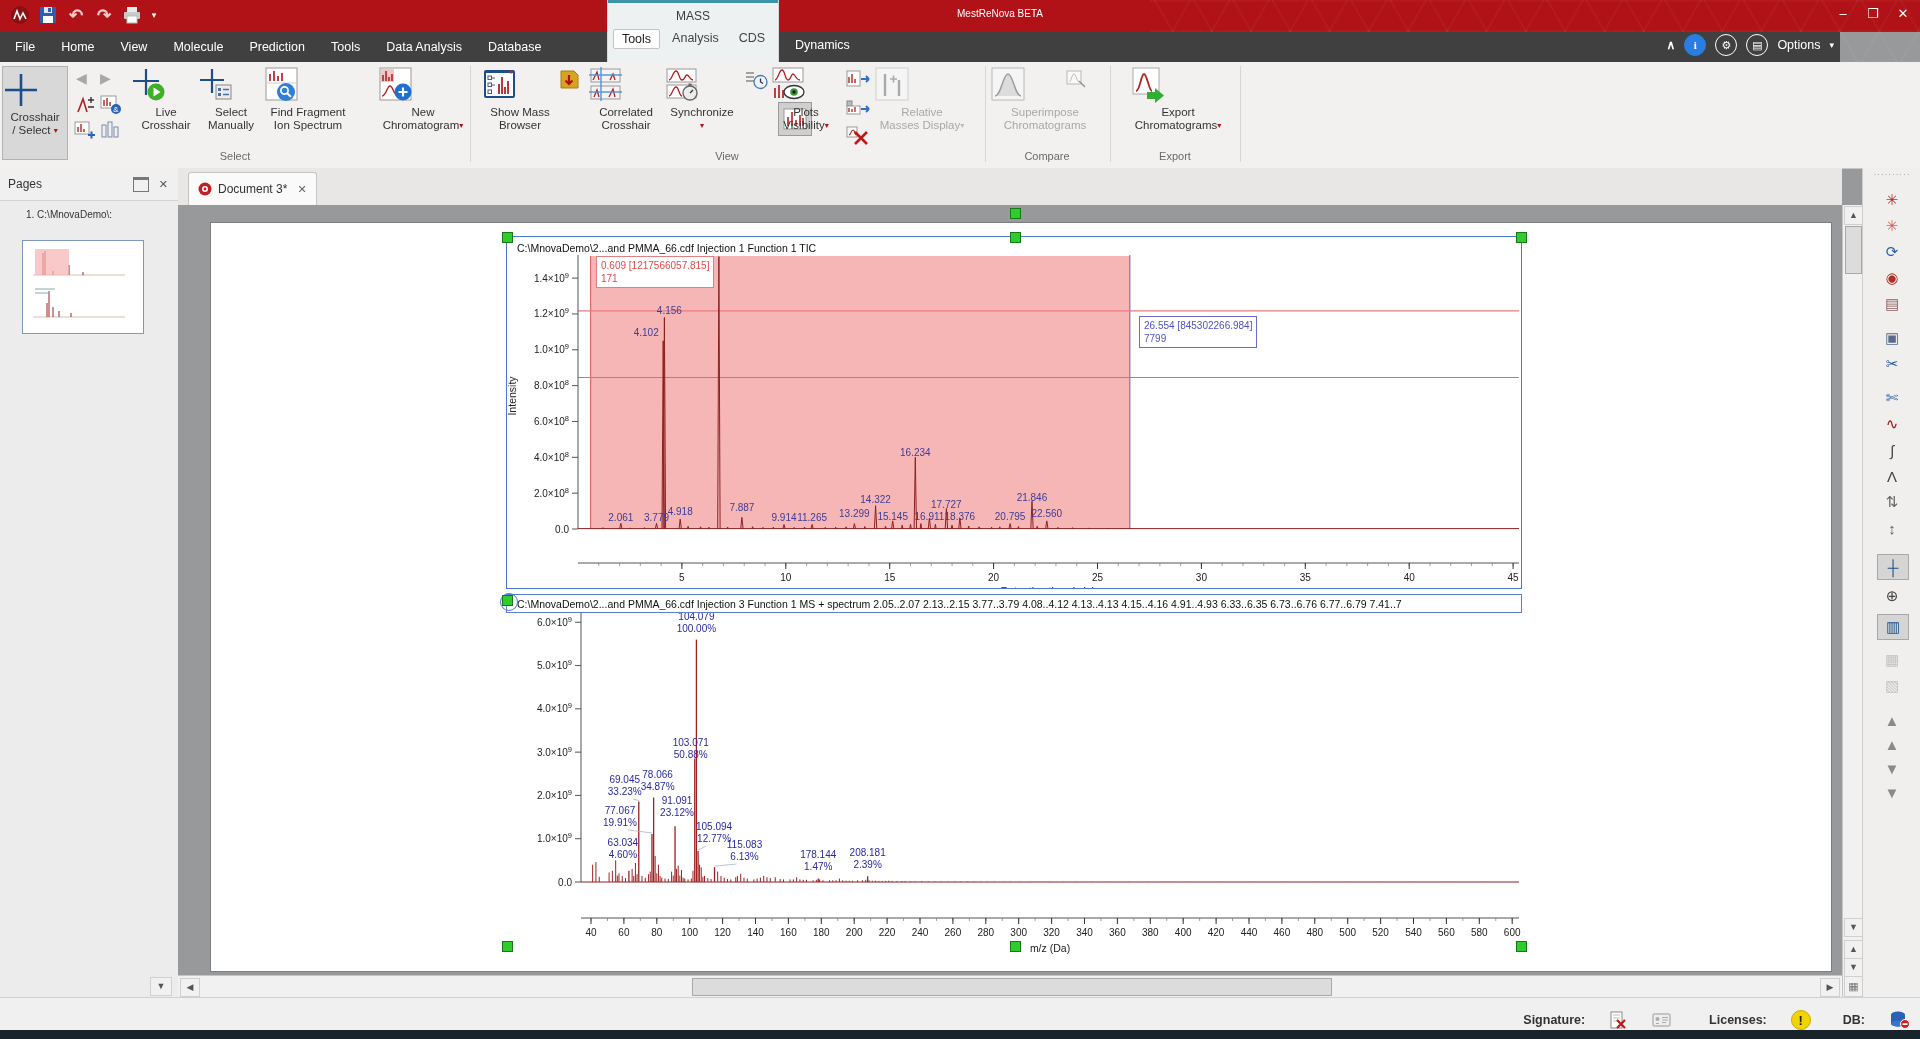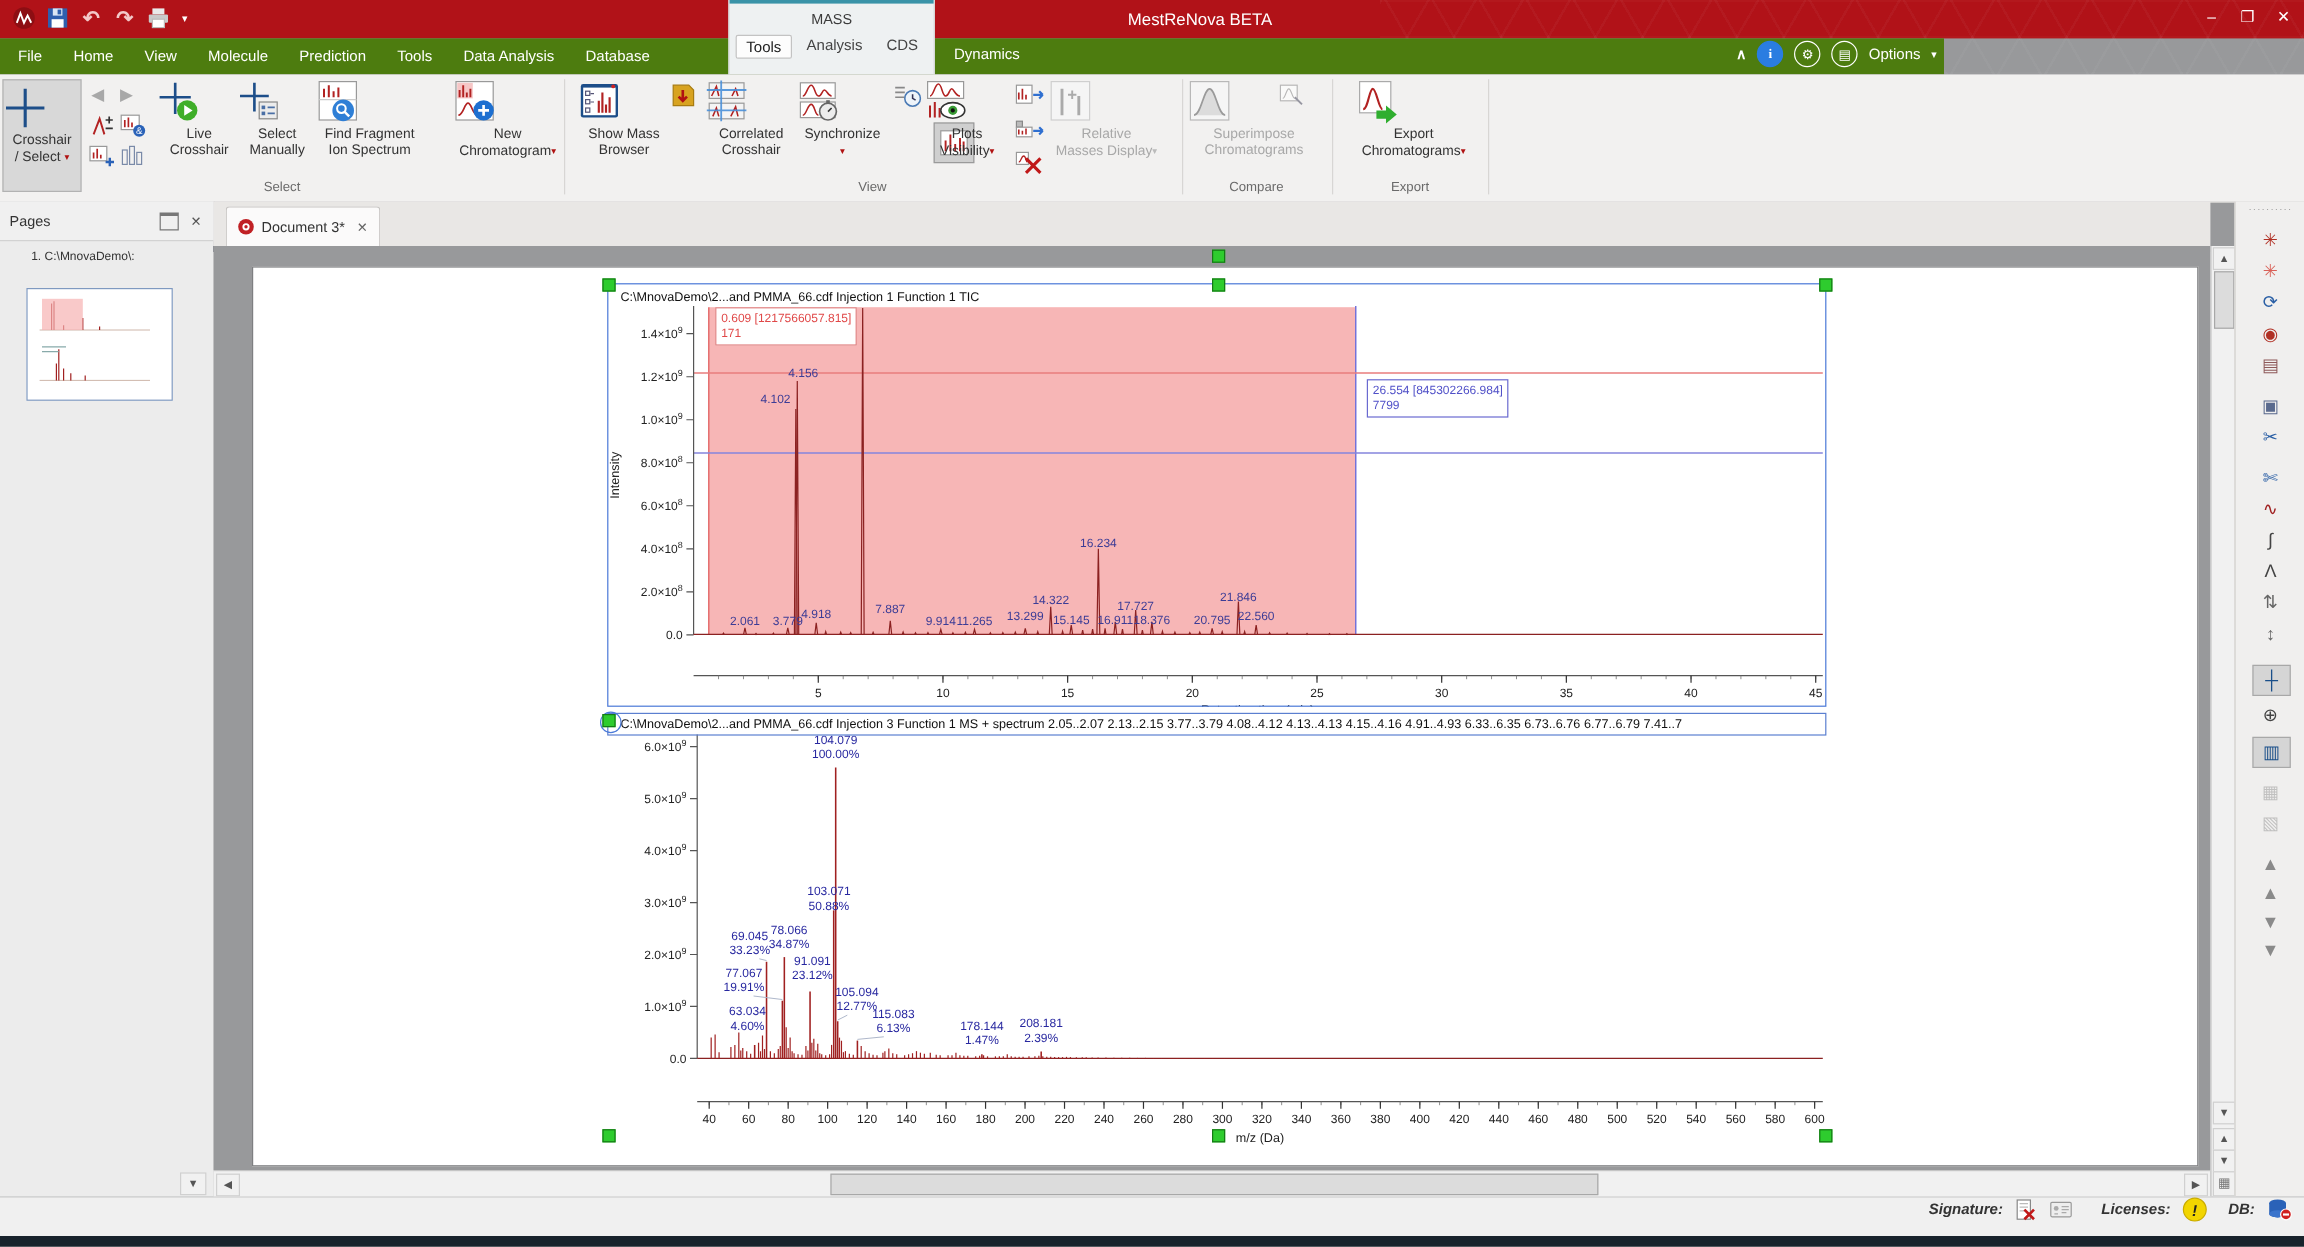--- a/index.html
+++ b/index.html
@@ -2,21 +2,21 @@
 <html><head>
 <meta charset="utf-8">
 <style>
   html,body{margin:0;padding:0;}
   body{width:1920px;height:1039px;position:relative;overflow:hidden;
        font-family:"Liberation Sans",sans-serif;background:#98999b;
        -webkit-font-smoothing:antialiased;}
   .abs{position:absolute;}
   
   .titlebar{left:0;top:0;width:1920px;height:32px;background:#b11218;}
-  .menubar{left:0;top:32px;width:1620px;height:30px;background:#4d7c0f;}
+  .menubar{left:0;top:32px;width:1840px;height:30px;background:#404040;}
   .hexes{left:1150px;top:0;width:770px;height:62px;opacity:.5;
     background:
       repeating-linear-gradient(120deg, rgba(255,255,255,.07) 0 2px, transparent 2px 34px),
       repeating-linear-gradient(60deg, rgba(255,255,255,.07) 0 2px, transparent 2px 34px),
       repeating-linear-gradient(0deg, rgba(255,255,255,.05) 0 2px, transparent 2px 30px);}
   .qicon{display:inline-flex;align-items:center;justify-content:center;width:24px;height:24px;margin-top:3px;cursor:default;}
   .mtab{color:#fff;font-size:12.5px;padding:6px 13px;display:inline-block;cursor:default;}
   .ctxpanel{left:607px;top:0;width:170px;height:62px;background:#eef1f2;border-left:1px solid #d7dadb;border-right:1px solid #d7dadb;}
   .ctxtop{left:0;top:0;width:100%;height:3px;background:#3a93a8;position:absolute;}
   .ctxlabel{width:100%;text-align:center;color:#3b3b3b;font-size:12px;margin-top:9px;}
@@ -82,21 +82,21 @@
     <span class="qicon" style="color:#f3c9c9;font-size:17px;font-weight:bold;">↷</span>
     <span class="qicon">
       <svg width="20" height="18">
           <rect x="5" y="1" width="10" height="5" fill="#e9e9e9"></rect>
           <rect x="2" y="6" width="16" height="7" rx="1" fill="#c9c9c9"></rect>
           <rect x="5" y="10" width="10" height="7" fill="#fff" stroke="#bbb"></rect>
         </svg>
     </span>
     <span class="qicon" style="color:#fff;font-size:9px;width:12px;">▾</span>
   </div>
-  <div class="abs" style="left:850px;top:8px;width:300px;text-align:center;color:#fff;font-size:14px;">MestReNova BETA</div>
+  <div class="abs" style="left:850px;top:8px;width:300px;text-align:center;color:#fff;font-size:10px;">MestReNova BETA</div>
   <div class="abs flex" style="right:2px;top:2px;">
     <div class="winbtn">–</div>
     <div class="winbtn">❐</div>
     <div class="winbtn">✕</div>
   </div>
 </div>
 
 <div class="abs menubar">
   <div id="menu-tabs" class="flex" style="padding-left:2px;height:30px;">
       <span class="mtab">File</span>
@@ -918,21 +918,21 @@
       <div class="rti" style="top: 480px; color: rgb(154, 154, 154); opacity: 0.55;">▦</div>
       <div class="rti" style="top: 506px; color: rgb(154, 154, 154); opacity: 0.55;">▧</div>
       <div class="rti" style="top: 540px; color: rgb(138, 138, 138);">▲</div>
       <div class="rti" style="top: 564px; color: rgb(138, 138, 138);">▲</div>
       <div class="rti" style="top: 588px; color: rgb(138, 138, 138);">▼</div>
       <div class="rti" style="top: 612px; color: rgb(138, 138, 138);">▼</div>
     </div>
 </div>
 
 <div class="abs statusbar">
-  <div class="abs flex" style="right:10px;top:0;gap:10px;font-style:italic;">
+  <div class="abs flex" style="right:10px;top:12px;gap:24px;">
     <span class="stlabel">Signature:</span>
     <span>
       <svg width="19" height="19">
           <rect x="2" y="1" width="11" height="16" fill="#fff" stroke="#888"></rect>
           <path d="M4 4h7M4 7h7M4 10h5" stroke="#bbb"></path>
           <path d="M8 9l8 8M16 9l-8 8" stroke="#c01818" stroke-width="2.2"></path>
         </svg>
       </span>
     <span>
       <svg width="19" height="16">

